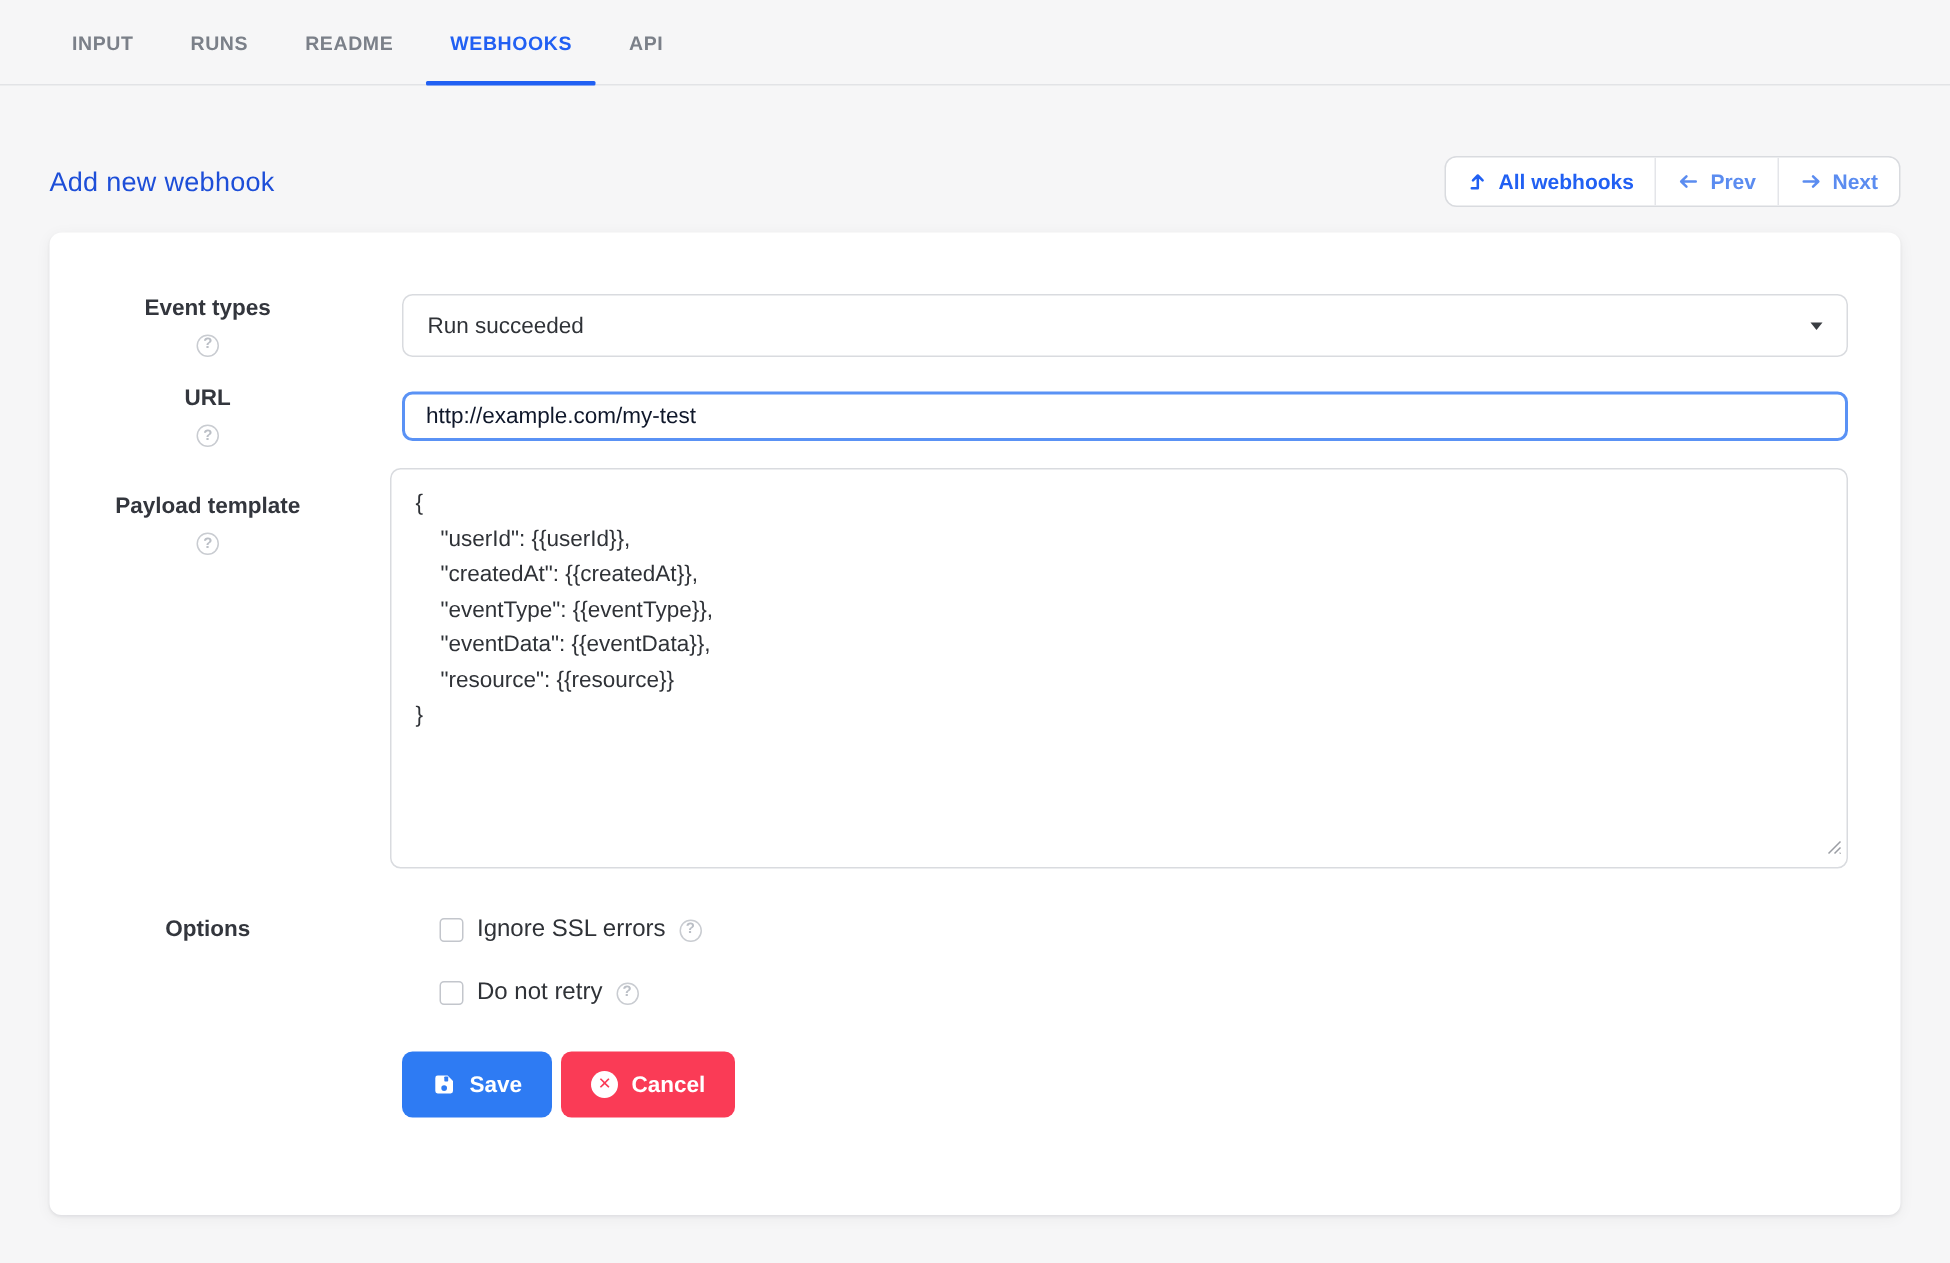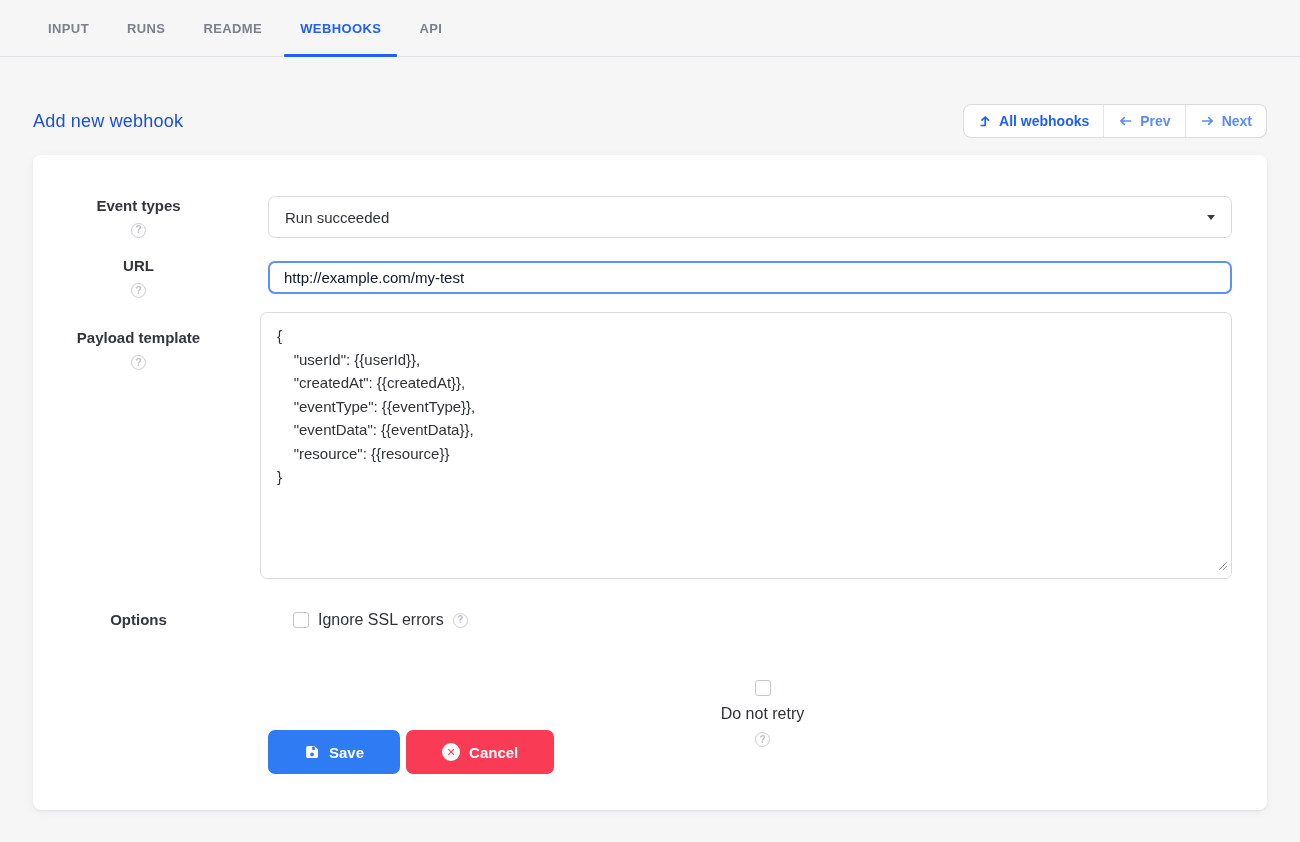--- a/index.html
+++ b/index.html
@@ -117,34 +117,34 @@
     padding:11px 16px;
     font-family:"Liberation Sans","DejaVu Sans",sans-serif;
     font-size:15px; line-height:23.5px; color:#2f3237;
     resize:none; outline:none; background:#fff;
   }
   .resize-handle { position:absolute; right:4px; bottom:4px; }
 
   .row-options { margin-top:30px; align-items:start; }
   .row-options .label-cell { justify-content:flex-end; line-height:22px; }
   .check-line { display:flex; align-items:center; gap:9px; height:22px;padding-left:25px; }
-  .check-line + .check-line { margin-top:49px;flex-direction:column; }
+  .check-line + .check-line { margin-top:20px; }
   .checkbox {
     width:16px; height:16px; flex:0 0 16px;
     border:1.5px solid #c3c6cc; border-radius:3px; background:#fff;
     cursor:pointer;
   }
   .check-label { font-size:16px; font-weight:400; color:#2f3237; cursor:pointer; }
 
   .row-buttons { margin-top:28px; }
   .buttons { display:flex; gap:6px; }
   .btn {
     height:44px; border:none; border-radius:7px;
     display:inline-flex; align-items:center; gap:9px;
-    padding:0 36px; font-size:15px; font-weight:600; color:#fff;
+    padding:0 20px; font-size:15px; font-weight:600; color:#fff;
     font-family:"Liberation Sans","DejaVu Sans",sans-serif;
     cursor:pointer;
   }
   .btn-save { background:#2e7bf3; }
   .btn-cancel { background:#fa3b56; }
   .cancel-circle {
     width:18px; height:18px; border-radius:50%; background:#fff;
     color:#fa3b56; font-size:11px; font-weight:700;
     display:inline-flex; align-items:center; justify-content:center;
     line-height:1;

